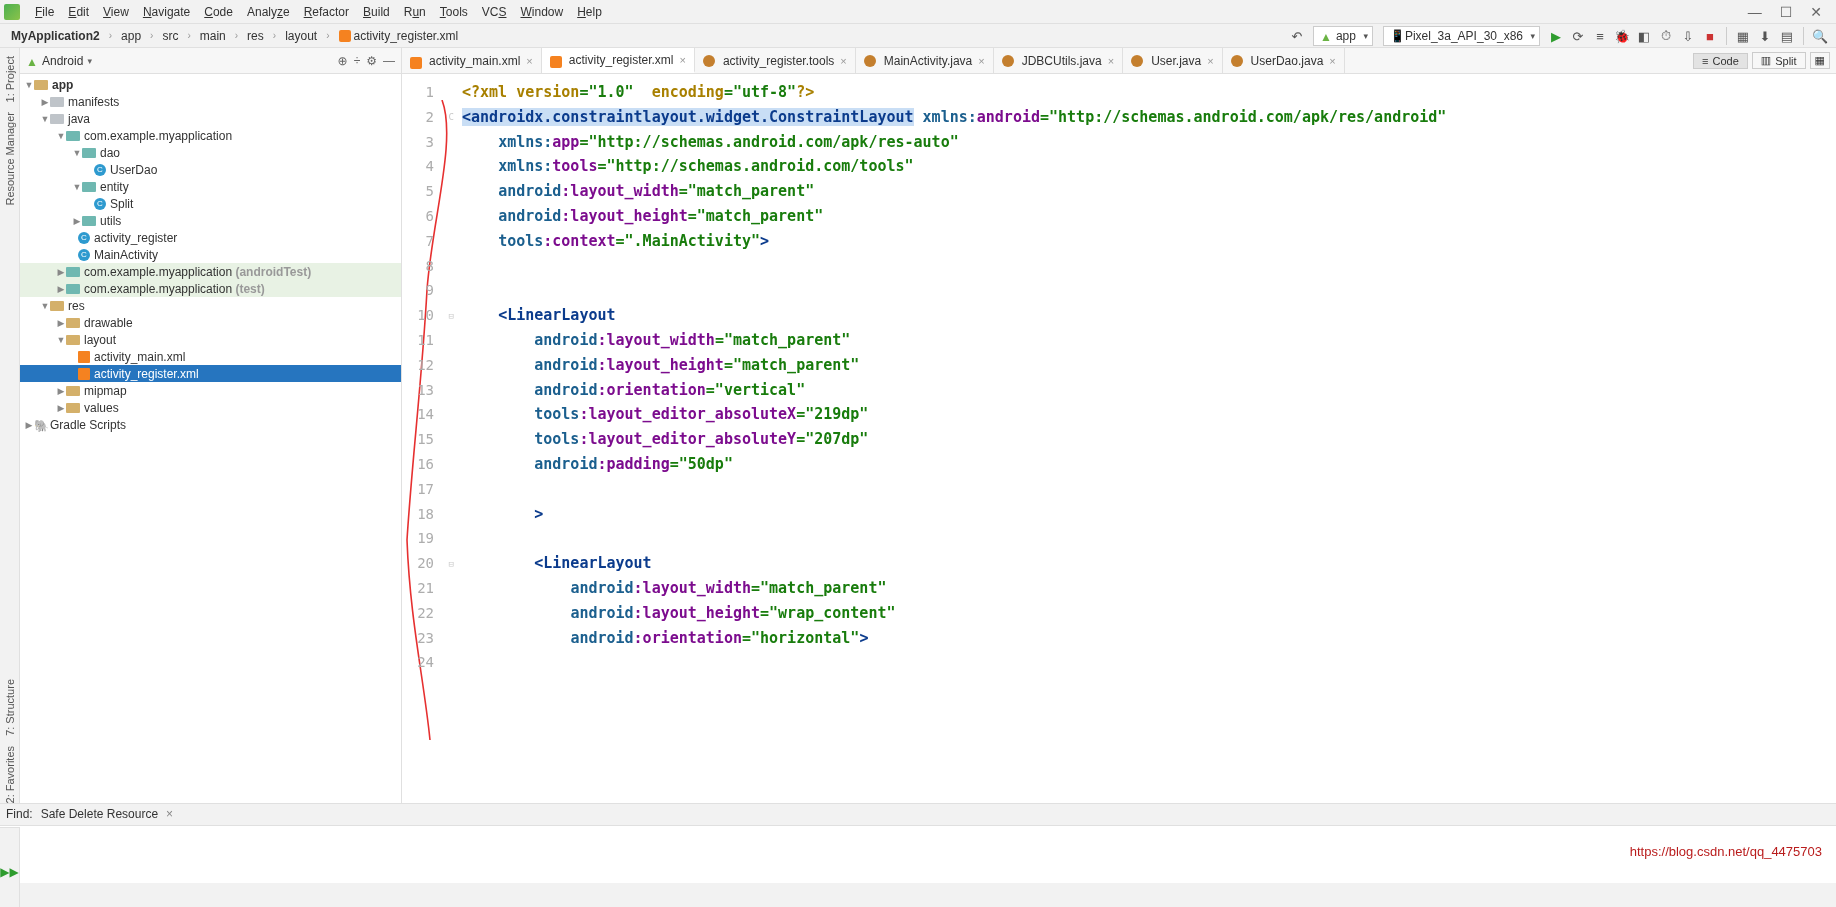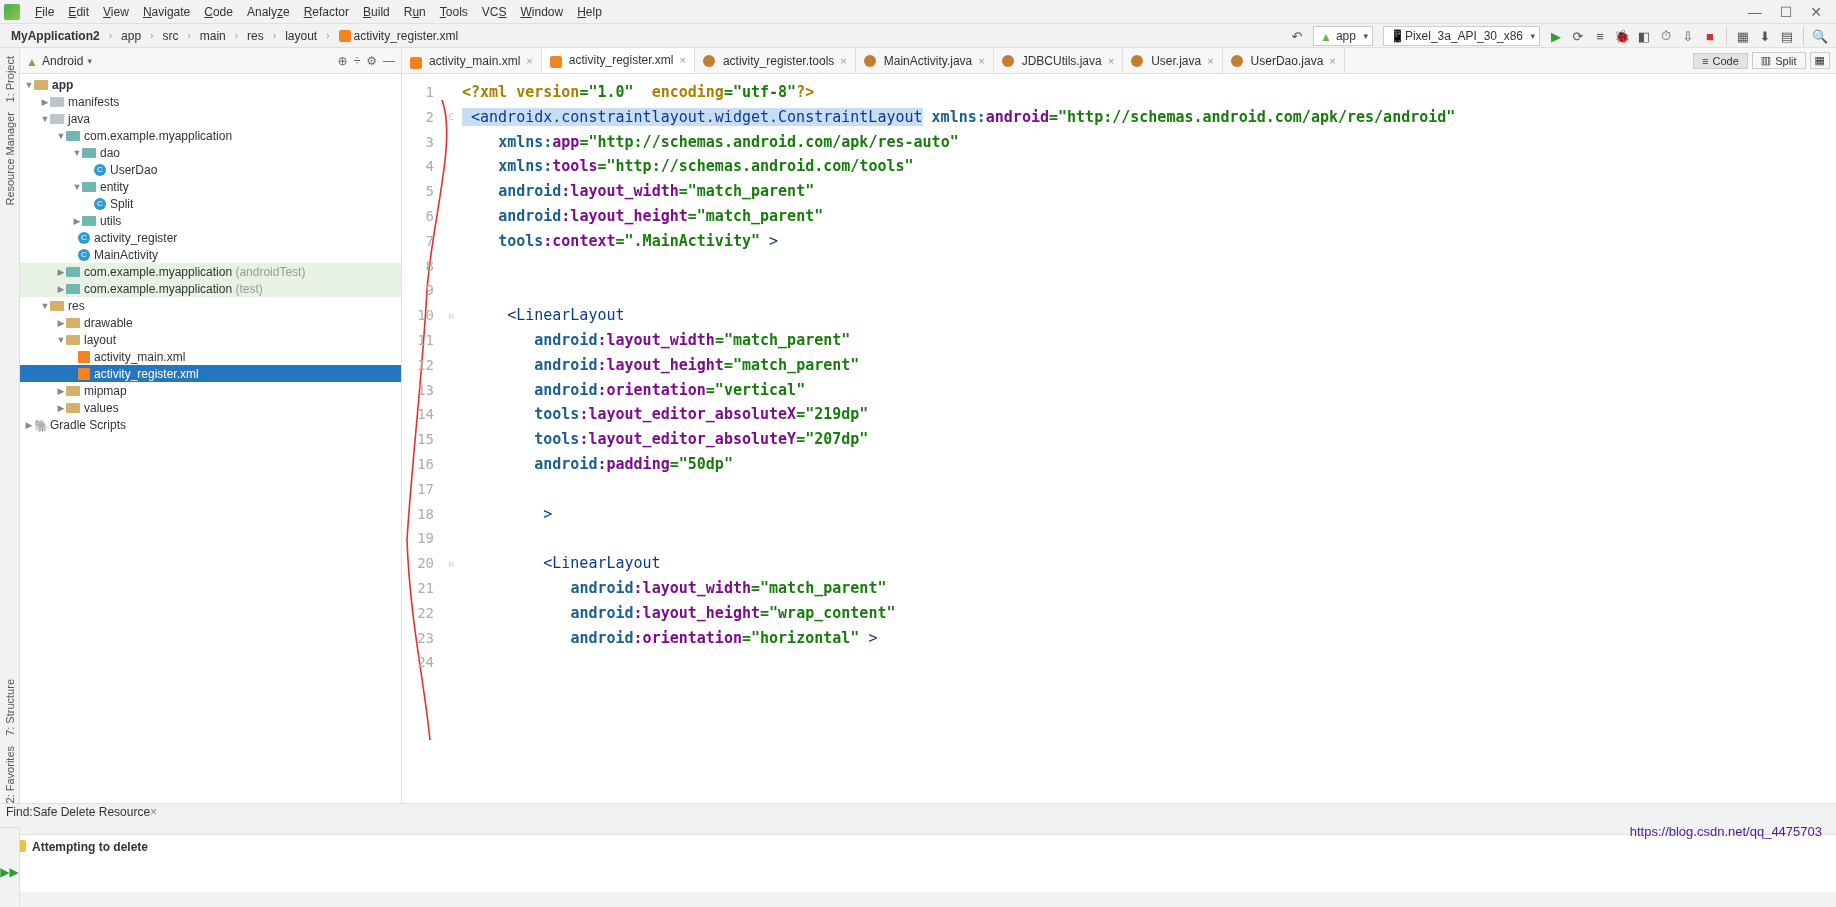--- a/index.html
+++ b/index.html
@@ -35,48 +35,48 @@
 .tree .node { display: flex; align-items: center; height: 17px; padding-right: 6px; white-space: nowrap; }
 .tree .node.selected { background: #2675bf; color: #fff; }
 .tree .node.hl-green { background: #e8f2e4; }
 .tree .arrow { width: 10px; text-align: center; color: #888; font-size: 9px; display: inline-block; }
 .folder-ic { width:14px; height:10px; background:#d4b06a; border-radius:1px; display:inline-block; margin-right:4px; position:relative; }
 .folder-ic.grey { background:#bfc4c9; }
 .folder-ic.teal { background:#6fb8b1; }
 .class-ic { width:12px; height:12px; border-radius:50%; background:#2e9acf; display:inline-block; margin-right:4px; color:#fff; font-size:8px; text-align:center; line-height:12px; }
 .file-ic { width:12px; height:12px; background:#f58220; display:inline-block; margin-right:4px; border-radius:1px; }
 .gradle-ic { width:12px; height:12px; display:inline-block; margin-right:4px; color:#20a060; }
-.gray-txt { color: #999; }
+.gray-txt { color: #999; font-weight: bold; }
 .editor-area { flex: 1; display: flex; flex-direction: column; background: #fff; min-width: 0; }
 .tabs { height: 26px; background: #f7f7f7; border-bottom: 1px solid #e0e0e0; display: flex; align-items: stretch; overflow: hidden; }
 .tab { display: flex; align-items: center; padding: 0 8px; border-right: 1px solid #e0e0e0; font-size: 12px; gap: 4px; }
 .tab.active { background: #fff; border-bottom: 2px solid #fff; }
 .tab .close { color: #999; font-size: 11px; margin-left: 2px; }
 .tabs-right { margin-left: auto; display: flex; align-items: center; gap: 4px; padding: 0 6px; }
 .seg { border: 1px solid #ccc; padding: 1px 8px; font-size: 11px; display: flex; align-items: center; gap: 4px; }
 .seg.active { background: #e3e3e3; }
 .editor-body { flex: 1; display: flex; overflow: hidden; position: relative; }
 .gutter { width: 56px; color: #adadad; text-align: right; padding: 6px 24px 0 0; font-family: Consolas, monospace; font-size: 14px; line-height: 24.8px; position:relative; }
 .gutter .g-icon { position:absolute; right:4px; color:#c9c9c9; font-size:9px; }
 .code { flex: 1; font-family: Consolas, monospace; font-size: 15px; line-height: 24.8px; padding: 6px 0 0 4px; white-space: pre; color: #333; position: relative; }
-.k-tag { color: #0b3b8c; font-weight: normal; padding-left: 9px; }
+.k-tag { color: #0b3b8c; font-weight: bold; }
 .k-ns { color: #1b5f8e; font-weight: bold; }
 .k-attr { color: #7c0c8e; font-weight: bold; }
 .k-val { color: #187c0c; font-weight: bold; }
 .k-decl { color: #a88000; font-weight: bold; }
 .sel-bg { background: #c9def5; }
 .overlay-curve { position: absolute; top: 26px; left: 0; width: 70px; height: 640px; pointer-events: none; }
 .status-path { height: 20px; font-size: 11px; color: #888; padding: 2px 0 0 56px; background: #fff; border-top: 1px solid #eee; }
-.find-bar { height: 22px; background: #f2f2f2; border-top: 1px solid #e0e0e0; display: flex; align-items: flex-end; padding: 15px 6px; font-size: 12px; }
+.find-bar { height: 22px; background: #f2f2f2; border-top: 1px solid #e0e0e0; display: flex; align-items: flex-start; padding: 3px 6px; font-size: 12px; gap: 8px; }
 .find-bar .close { color: #888; }
 .siblings-bar { height: 58px; background: #fff; border-top: 1px solid #e0e0e0; padding: 4px 8px 0 34px; font-size: 12px; }
 .siblings-bar .warn { display:inline-block; width:12px; height:12px; background:#f0c040; border-radius:2px; margin-left:-20px; margin-right:6px; position:relative; top:1px;}
 .siblings-bar .bold { font-weight: bold; }
 .siblings-bar .invalid { color: #c83030; margin-left: 14px; margin-top:2px; }
-.watermark { position: fixed; right: 14px; bottom: 68px; color: #4c1d95; font-size: 13px; }
+.watermark { position: fixed; right: 14px; bottom: 48px; color: #b91c1c; font-size: 13px; }
 .java-ic{width:12px;height:12px;border-radius:50%;background:#c47f2e;display:inline-block;margin-right:4px;}
 .android-ic{width:12px;height:12px;display:inline-block;margin-right:4px;color:#6ab344;}
 </style>
 </head>
 <body>
 
 <div class="menubar">
   <span class="logo"></span>
   <span class="mitem"><u>F</u>ile</span>
   <span class="mitem"><u>E</u>dit</span>
@@ -336,20 +336,19 @@
   </div>
 </div>
 
 <div class="find-bar">
   <span>Find:</span>
   <span>Safe Delete Resource</span>
   <span class="close">×</span>
 </div>
 
 <div class="siblings-bar">
-  <div><span class="warn"></span><span class="bold">Attempting to delete</span></div>
 </div>
 
 <div class="left-rail" style="position:fixed;left:0;bottom:0;height:80px;width:20px;border-top:1px solid #e0e0e0;justify-content:center">
   <span class="run-green">▶▶</span>
 </div>
 
 <div class="watermark">https://blog.csdn.net/qq_4475703</div>
 
 </body></html>

